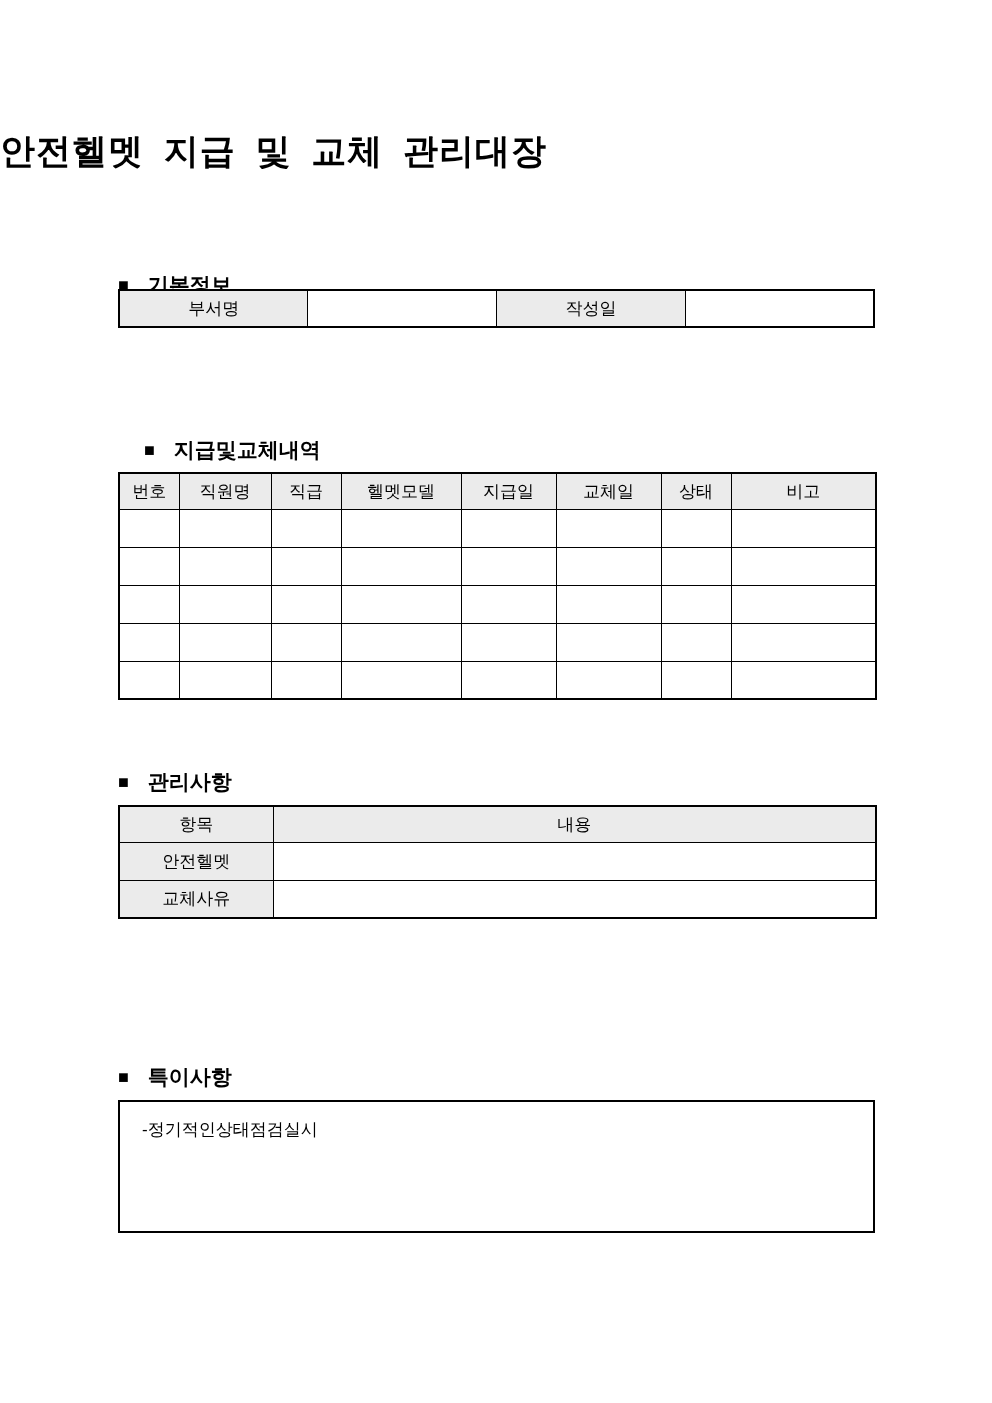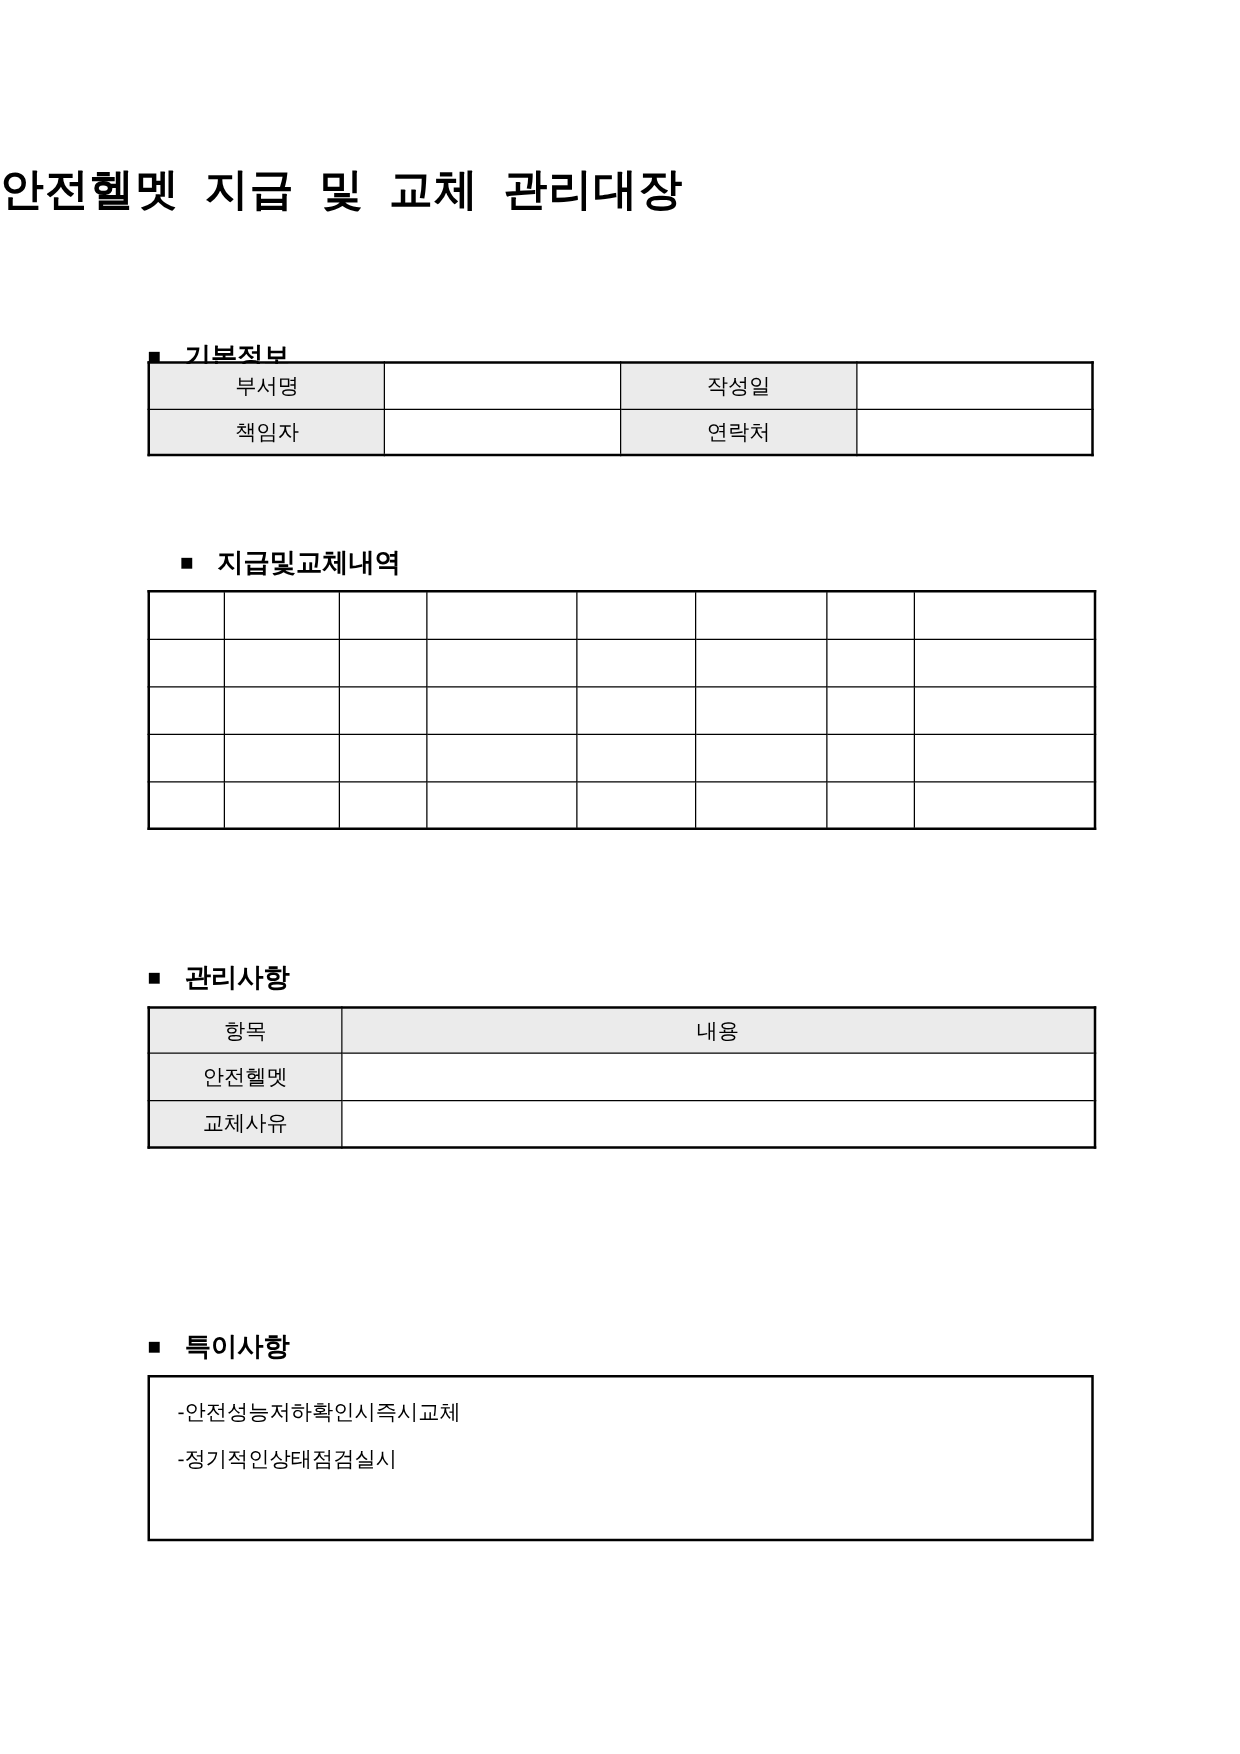--- a/index.html
+++ b/index.html
@@ -87,26 +87,20 @@
   <span class="bullet">■</span>
   <span>기본정보</span>
 </div>
 
 <table class="t1">
   <tbody>
       <tr>
     <td class="shade">부서명</td>
     <td></td>
     <td class="shade">작성일</td>
-    <td></td>
-  </tr>
-  <tr>
-    <td class="shade">책임자</td>
-    <td></td>
-    <td class="shade">연락처</td>
     <td></td>
   </tr>
 </tbody>
   </table>
 
 <div class="sec-head h2pos">
   <span class="bullet">■</span>
   <span>지급및교체내역</span>
 </div>
 
@@ -115,20 +109,30 @@
     <col style="width:60px">
       <col style="width:92px">
       <col style="width:70px">
       <col style="width:120px">
     <col style="width:95px">
       <col style="width:105px">
       <col style="width:70px">
       <col style="width:145px">
   </colgroup>
   <tbody>
+      <tr>
+    <th class="shade">번호</th>
+    <th class="shade">직원명</th>
+    <th class="shade">직급</th>
+    <th class="shade">헬멧모델</th>
+    <th class="shade">지급일</th>
+    <th class="shade">교체일</th>
+    <th class="shade">상태</th>
+    <th class="shade">비고</th>
+  </tr>
   <tr>
     <td></td>
         <td></td>
         <td></td>
         <td></td>
         <td></td>
         <td></td>
         <td></td>
         <td></td>
   </tr>
@@ -200,15 +204,14 @@
   </tr>
 </tbody>
   </table>
 
 <div class="sec-head h4pos">
   <span class="bullet">■</span>
   <span>특이사항</span>
 </div>
 
 <div class="notes-box">
-  <p>-안전성능저하확인시즉시교체</p>
   <p>-정기적인상태점검실시</p>
 </div>
 
 </body></html>

